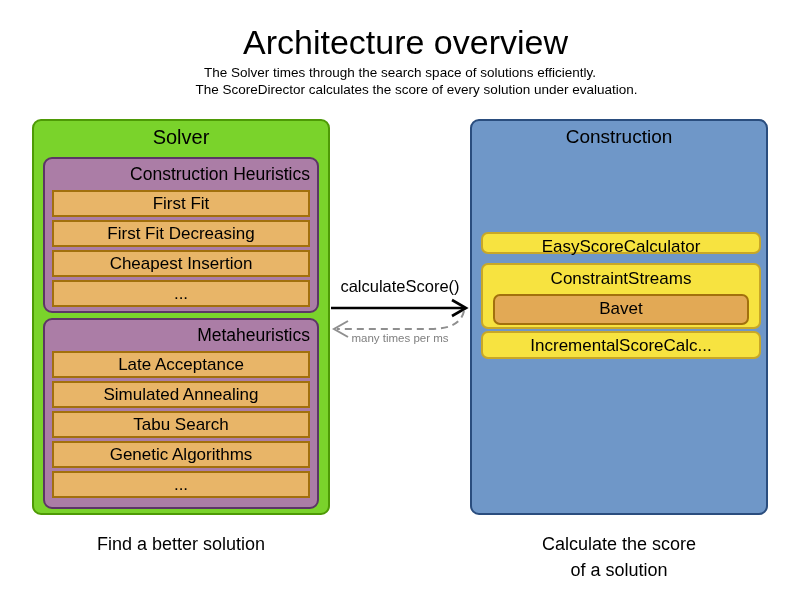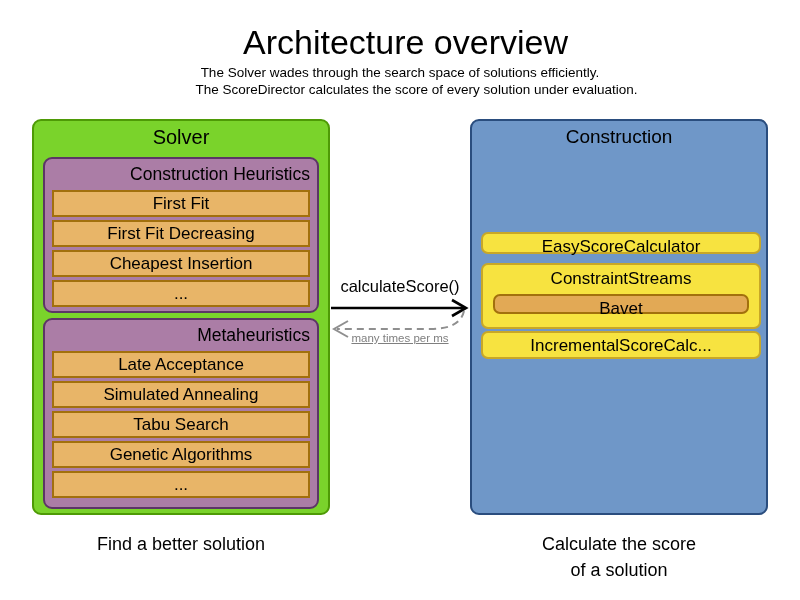--- a/index.html
+++ b/index.html
@@ -40,47 +40,47 @@
   .item{height:27px;margin-bottom:3px;background:var(--orange-fill);
         border:2px solid var(--orange-border);border-radius:0;
         text-align:center;font-size:17px;line-height:24px;color:var(--text);}
 
   .yellowbox{position:absolute;left:9px;width:280px;background:var(--yellow-fill);
              border:2px solid var(--yellow-border);border-radius:7px;
              text-align:center;font-size:17px;color:var(--text);}
   .esc{top:111px;height:22px;line-height:25px;}
   .cs{top:142px;height:66px;}
   .cs .yellow-title{line-height:27px;font-size:17px;}
-  .bavet{position:absolute;left:10px;top:29px;width:256px;height:20px;
+  .bavet{position:absolute;left:10px;top:29px;width:256px;height:31px;
          background:var(--bavet-fill);border:2px solid var(--orange-border);
          border-radius:7px;line-height:25px;}
   .isc{top:210px;height:28px;line-height:25px;}
 
   .arrows{position:absolute;left:0;top:0;width:800px;height:600px;pointer-events:none;}
   .solid-arrow{stroke:var(--arrow-black);stroke-width:2.6;fill:none;}
   .dashed-arrow{stroke:var(--arrow-gray);stroke-width:2;fill:none;stroke-dasharray:7 5;}
   .gray-head{stroke:var(--arrow-gray);stroke-width:2;fill:none;}
 
   .call-label{position:absolute;left:330px;top:277px;width:140px;text-align:center;
               font-size:16.5px;color:var(--text);}
   .freq-label{position:absolute;left:330px;top:332px;width:140px;text-align:center;
-              font-size:11.5px;color:var(--freq-text);text-decoration:underline;}
+              font-size:11.5px;color:var(--freq-text);}
 
   .caption{position:absolute;top:531px;width:298px;text-align:center;
            font-size:18px;line-height:26px;color:var(--text);}
   .caption.left{left:32px;}
   .caption.right{left:470px;}
 </style>
 </head>
 <body>
 
 <div class="canvas">
 
   <div class="title">Architecture overview</div>
-  <div class="subtitle l1">The Solver wades through the search space of solutions efficiently.</div>
+  <div class="subtitle l1">The Solver times through the search space of solutions efficiently.</div>
   <div class="subtitle l2">The ScoreDirector calculates the score of every solution under evaluation.</div>
 
   <div class="bigbox solver">
     <div class="bigbox-title">Solver</div>
 
     <div class="purplebox ch">
       <div class="purple-title">Construction Heuristics</div>
       <div class="item">First Fit</div>
       <div class="item">First Fit Decreasing</div>
       <div class="item">Cheapest Insertion</div>

